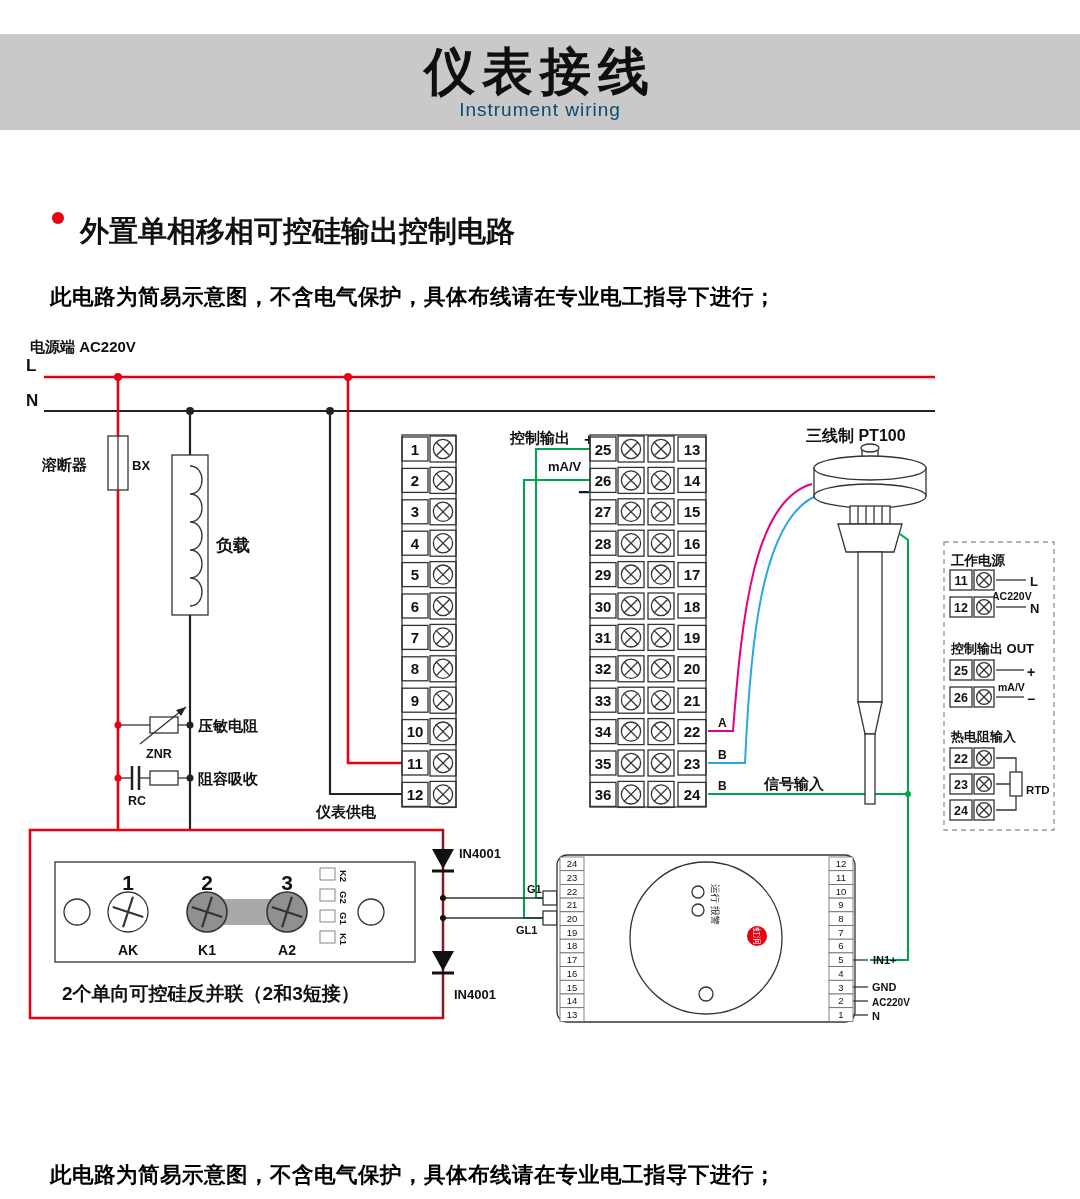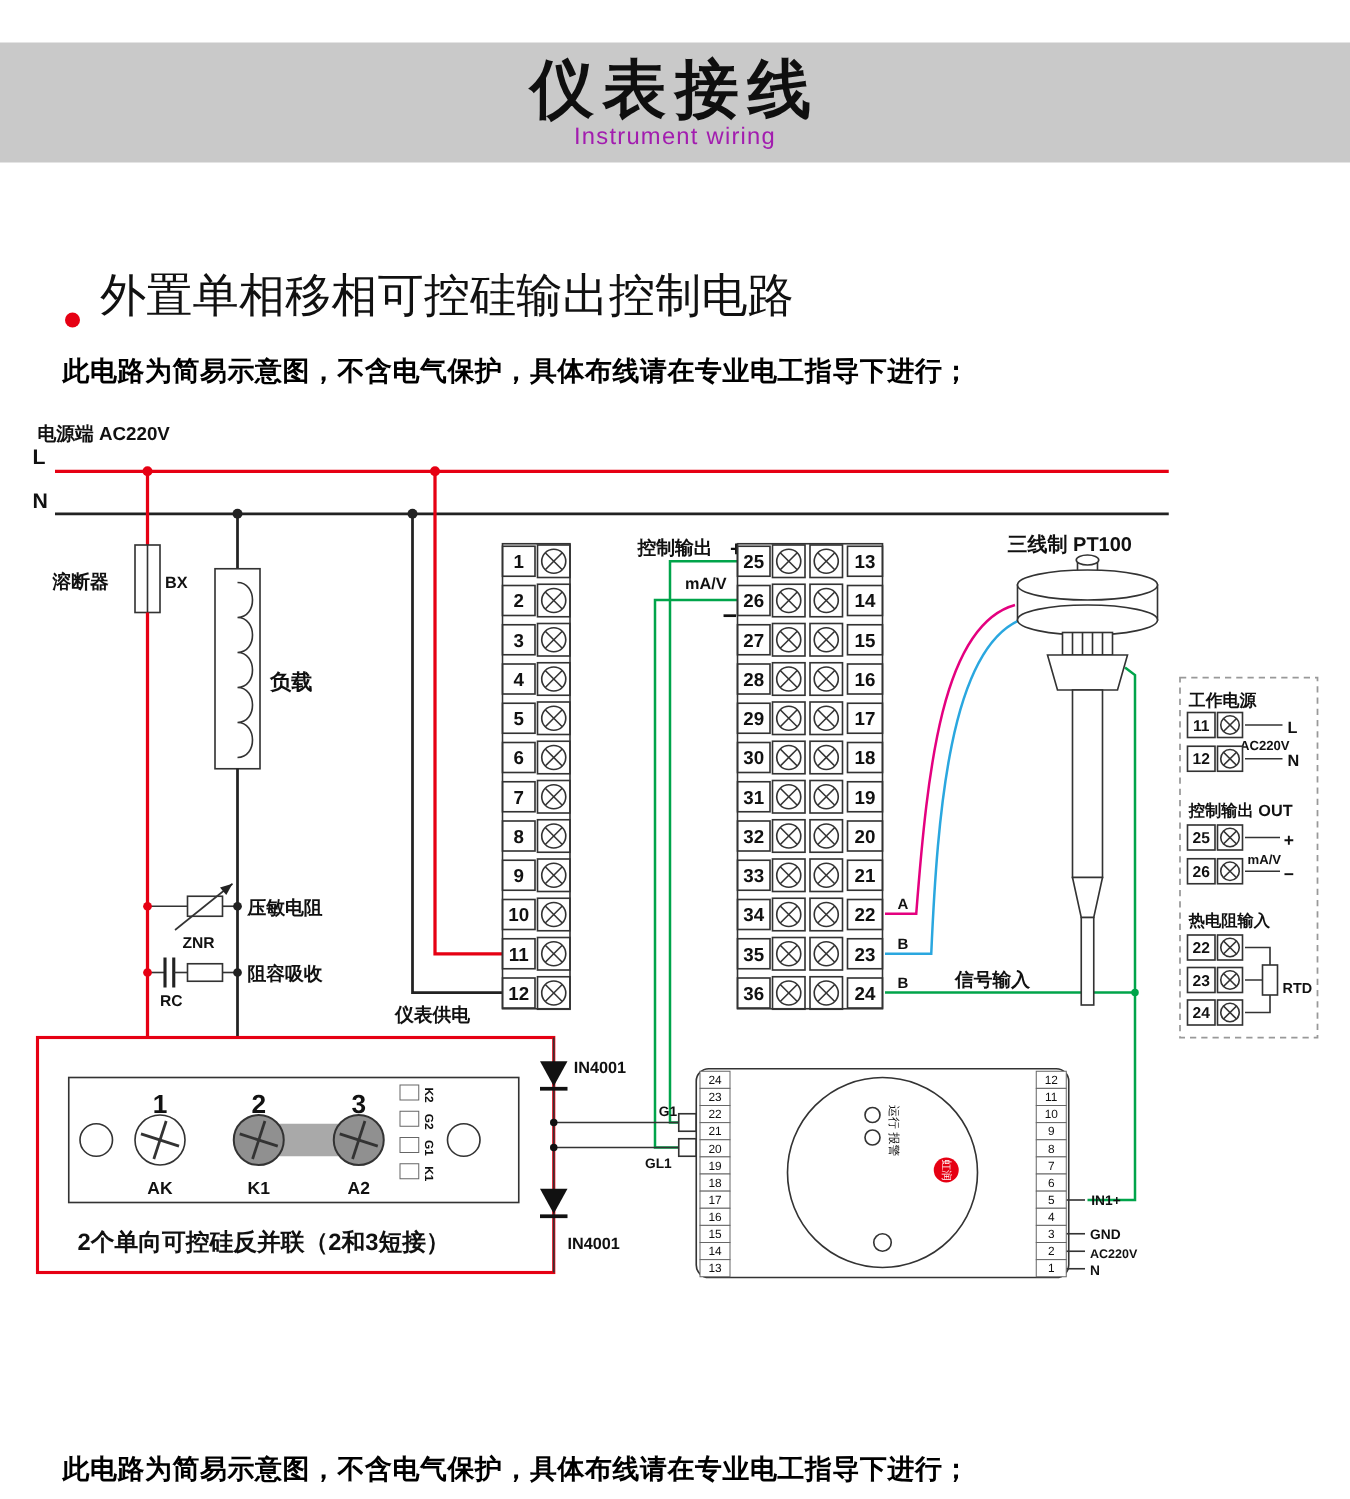--- a/index.html
+++ b/index.html
@@ -1,22 +1,22 @@
 <!DOCTYPE html>
 <html style="--c-red: #e60013; --c-green: #00a44a; --c-magenta: #e4007f; --c-blue: #2aa7df; --c-band: #c9c9c9;"><head>
 <meta charset="utf-8">
 <style>
   *{margin:0;padding:0;box-sizing:border-box}
   body{background:#fff}
   .page{position:relative;width:1080px;height:1199px;background:#fff;overflow:hidden;
         font-family:"Liberation Sans",sans-serif;color:#111}
   .band{position:absolute;left:0;top:34px;width:1080px;height:96px;background:var(--c-band,#c9c9c9);text-align:center}
   .title{font-size:51px;font-weight:bold;letter-spacing:7px;line-height:66px;margin-top:5px;color:#0f0f0f}
-  .subtitle{font-size:19px;color:#a21caf;line-height:20px;margin-top:-5px;letter-spacing:1px}
-  .sec{position:absolute;left:52px;display:flex;align-items:flex-end;font-size:37px;font-weight:400;color:#111;white-space:nowrap}
+  .subtitle{font-size:19px;color:#0c4a6e;line-height:20px;margin-top:-5px;letter-spacing:1px}
+  .sec{position:absolute;left:52px;display:flex;align-items:flex-start;font-size:29px;font-weight:700;color:#111;white-space:nowrap}
   .sec1{top:212px}.sec2{top:1092px}
   .dot{width:12px;height:12px;border-radius:50%;background:var(--c-red,#e60013);margin-right:16px;flex:none}
   .note{position:absolute;left:50px;font-size:21.5px;font-weight:bold;color:#000;letter-spacing:.5px;white-space:nowrap}
   .note1{top:282px}.note2{top:1160px}
   #diagram{position:absolute;left:0;top:0;width:1080px;height:1199px}
   #diagram text{fill:#111}
   .lbl{font-weight:bold}
   .cell{fill:#fff;stroke:#333;stroke-width:1.3}
   .cell-sm{fill:#fff;stroke:#666;stroke-width:.8}
   .ln{fill:none;stroke:#333;stroke-width:1.3}

